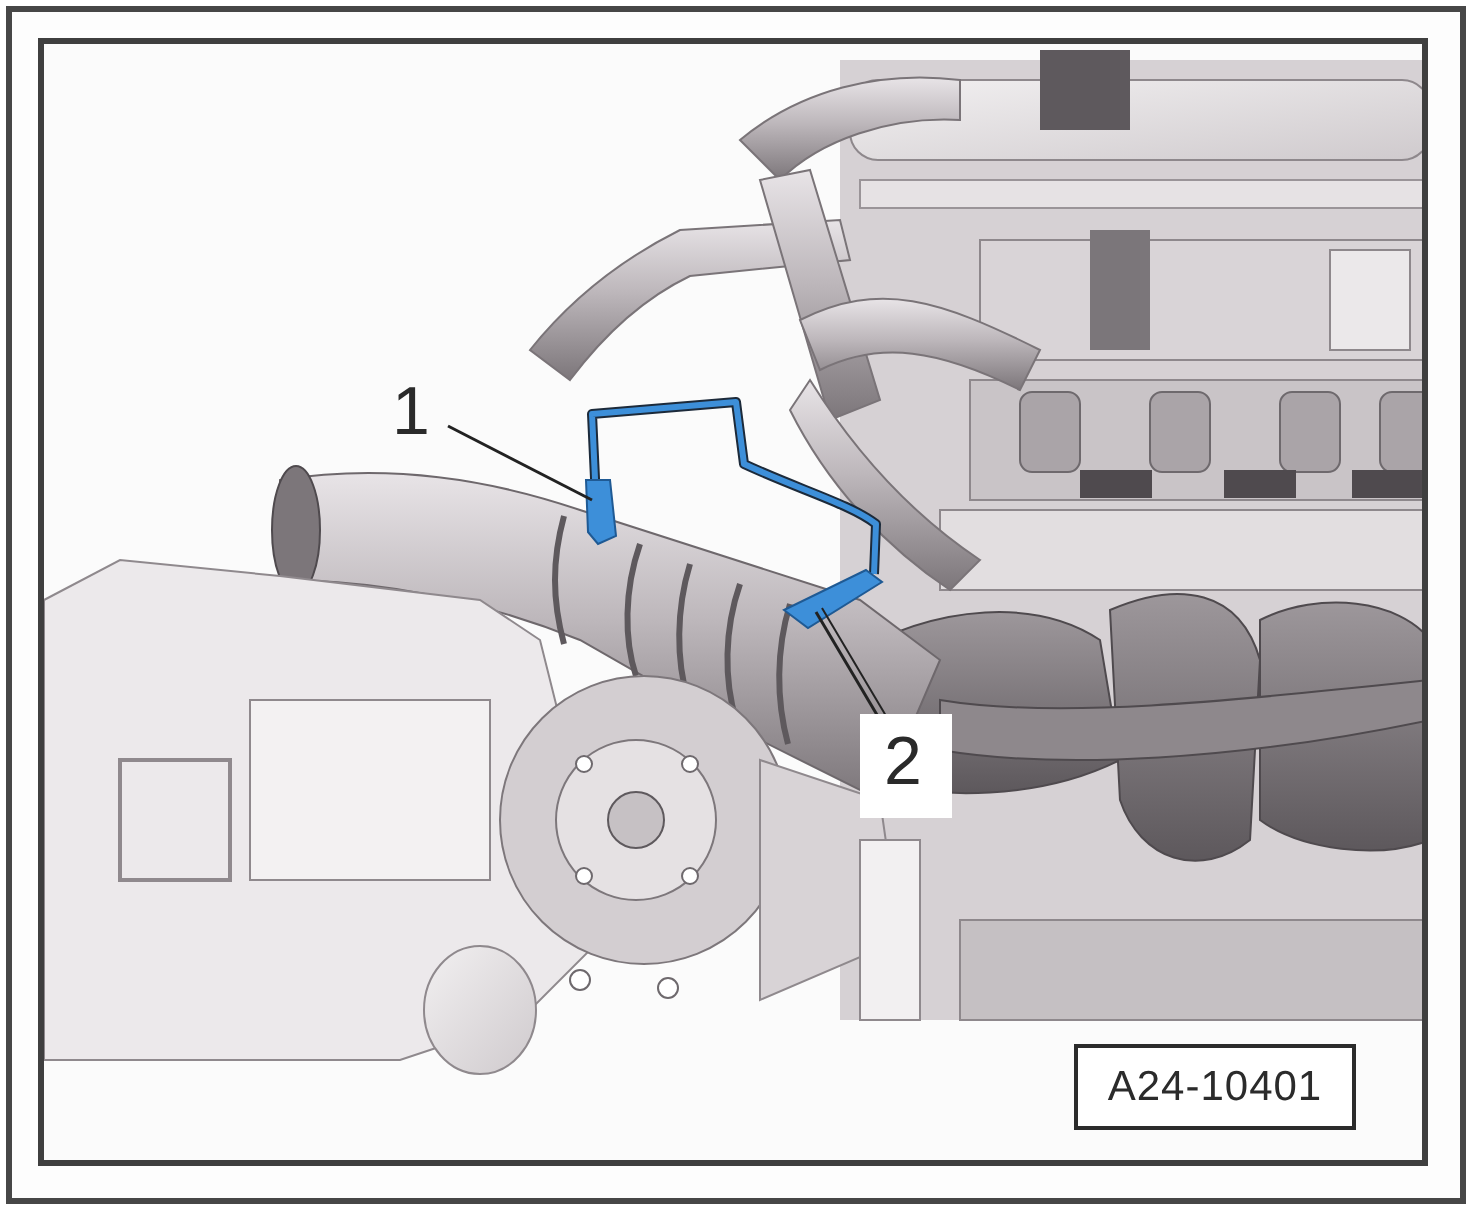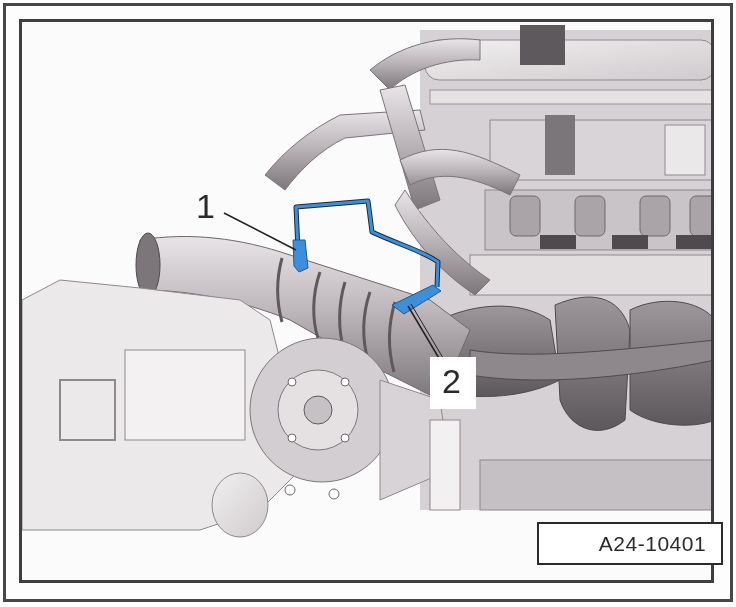--- a/index.html
+++ b/index.html
@@ -5,21 +5,21 @@
     html, body { margin: 0; padding: 0; background: #ffffff; }
     body { width: 736px; height: 607px; position: relative; overflow: hidden; font-family: "Liberation Sans", sans-serif; }
     .outer-frame { position: absolute; left: 3px; top: 3px; width: 724px; height: 593px; border: 3px solid #474747; background: #fdfdfd; }
     .inner-frame { position: absolute; left: 19px; top: 19px; width: 689px; height: 558px; border: 3px solid #3f3f3f; background: #fbfbfb; overflow: hidden; }
     svg.illus { position: absolute; left: 0; top: 0; }
     .callout { position: absolute; font-family: "Liberation Sans", sans-serif; color: #2a2a2a; font-size: 34px; line-height: 1; }
     .callout-1 { left: 196px; top: 189px; }
     .callout-2-box { position: absolute; left: 430px; top: 357px; width: 46px; height: 52px; background: #ffffff; }
     .callout-2 { left: 442px; top: 364px; }
     .figure-id { position: absolute; left: 537px; top: 522px; width: 137px; height: 39px; border: 2px solid #2b2b2b; background: #ffffff;
-      display: flex; align-items: center; justify-content: center; font-size: 21px; color: #2b2b2b; letter-spacing: 0.5px; padding-left: 45px; }
+      display: flex; align-items: center; justify-content: center; font-size: 21px; color: #2b2b2b; letter-spacing: 0.5px; }
   </style>
 </head>
 <body>
 
 <div class="outer-frame"></div>
 <div class="inner-frame"></div>
 
 <svg class="illus" width="736" height="607" viewBox="0 0 736 607">
   <defs>
     <linearGradient id="pipe" x1="0" y1="0" x2="0" y2="1">

